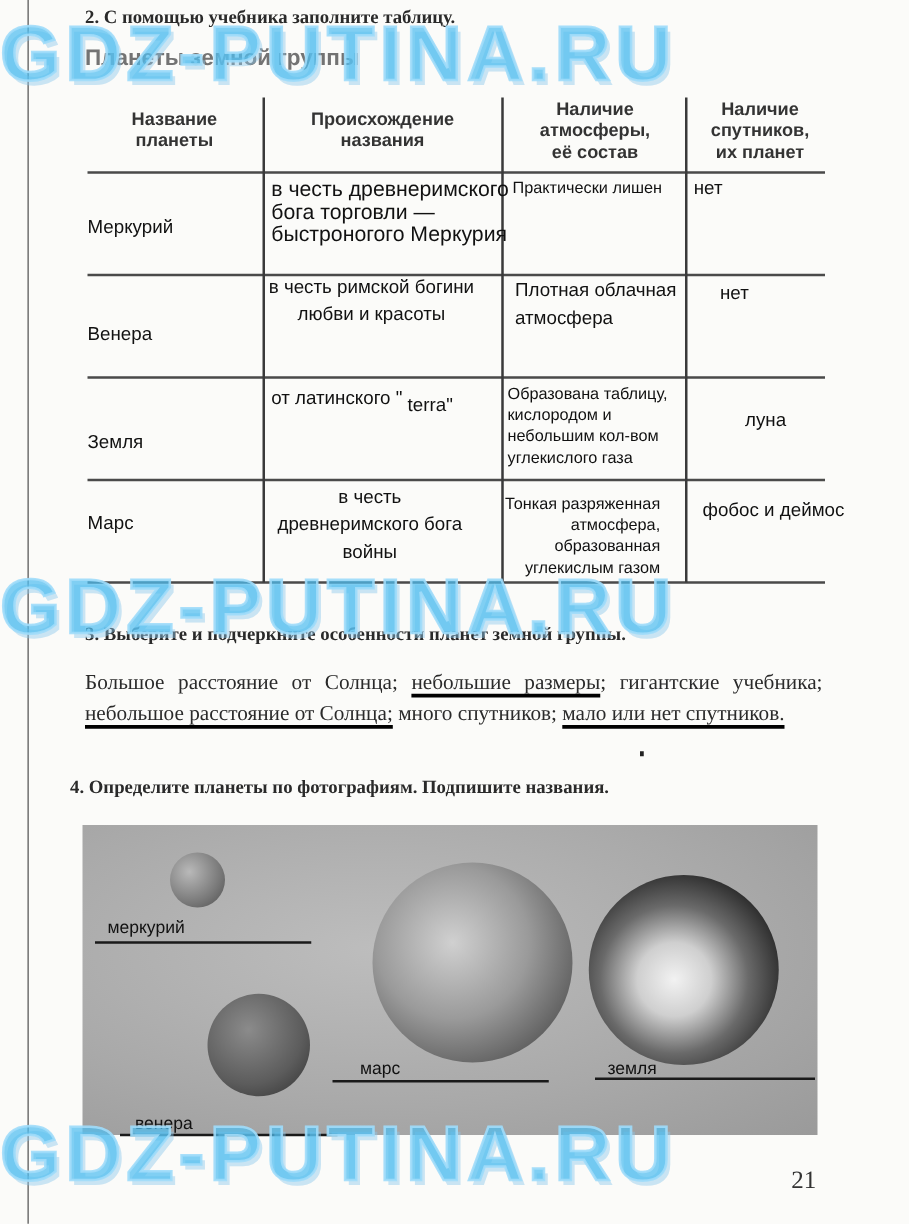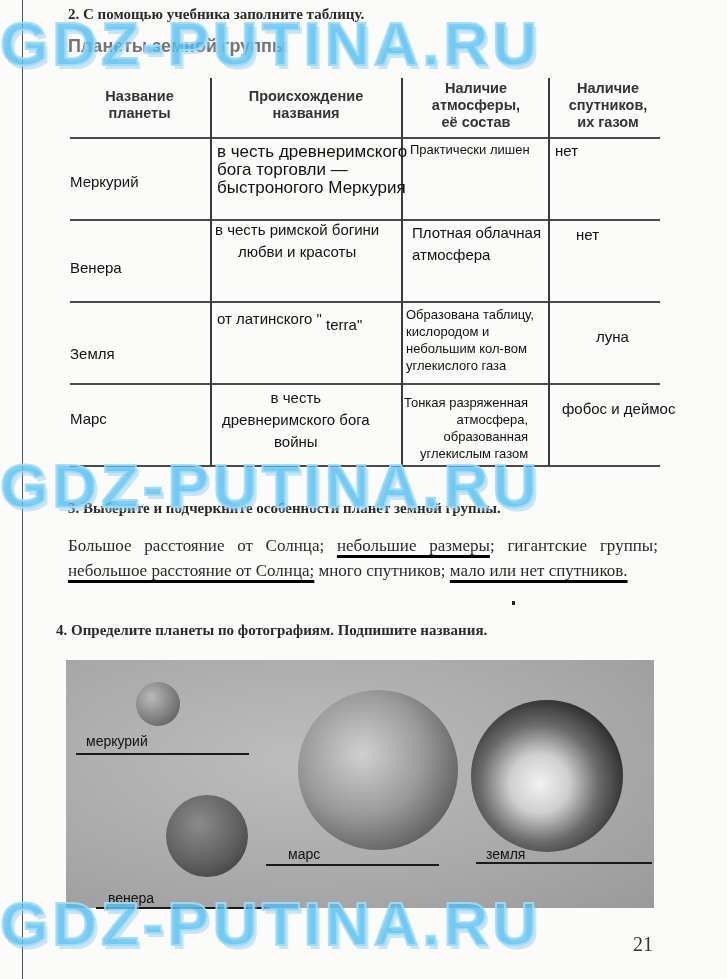--- a/index.html
+++ b/index.html
@@ -80,21 +80,21 @@
     <div>названия</div>
   </div>
   <div class="col-head" style="left:403px; top:80px; width:146px;">
     <div>Наличие</div>
     <div>атмосферы,</div>
     <div>её состав</div>
   </div>
   <div class="col-head" style="left:553px; top:80px; width:110px;">
     <div>Наличие</div>
     <div>спутников,</div>
-    <div>их газом</div>
+    <div>их планет</div>
   </div>
 
   <div class="grid-h" style="left:70px; top:137px; width:590px;"></div>
   <div class="grid-h" style="left:70px; top:219px; width:590px;"></div>
   <div class="grid-h" style="left:70px; top:301px; width:590px;"></div>
   <div class="grid-h" style="left:70px; top:383px; width:590px;"></div>
   <div class="grid-h" style="left:70px; top:465px; width:590px;"></div>
   <div class="grid-v" style="left:210px; top:78px; height:388px;"></div>
   <div class="grid-v" style="left:401px; top:78px; height:388px;"></div>
   <div class="grid-v" style="left:548px; top:78px; height:388px;"></div>
@@ -144,21 +144,21 @@
     <div>Тонкая разряженная</div>
     <div>атмосфера,</div>
     <div>образованная</div>
     <div>углекислым газом</div>
   </div>
   <div class="cell cell-sat" style="left:562px; top:400px;">фобос и деймос</div>
 </div>
 
 <div class="task-title" style="left:68px; top:500px;">3. Выберите и подчеркните особенности планет земной группы.</div>
 <div class="body-text" style="top:533px;">
-  <span>Большое расстояние от Солнца; </span><span class="ul">небольшие размеры</span><span>; гигантские группы; </span><span class="ul">небольшое расстояние от Солнца;</span><span> много спутников; </span><span class="ul">мало или нет спутников.</span>
+  <span>Большое расстояние от Солнца; </span><span class="ul">небольшие размеры</span><span>; гигантские учебника; </span><span class="ul">небольшое расстояние от Солнца;</span><span> много спутников; </span><span class="ul">мало или нет спутников.</span>
 </div>
 <div class="dot"></div>
 
 <div class="task-title" style="left:56px; top:622px;">4. Определите планеты по фотографиям. Подпишите названия.</div>
 <div class="photo">
   <div class="planet p-mercury"></div>
   <div class="planet p-venus"></div>
   <div class="planet p-mars"></div>
   <div class="planet p-earth"></div>
 

